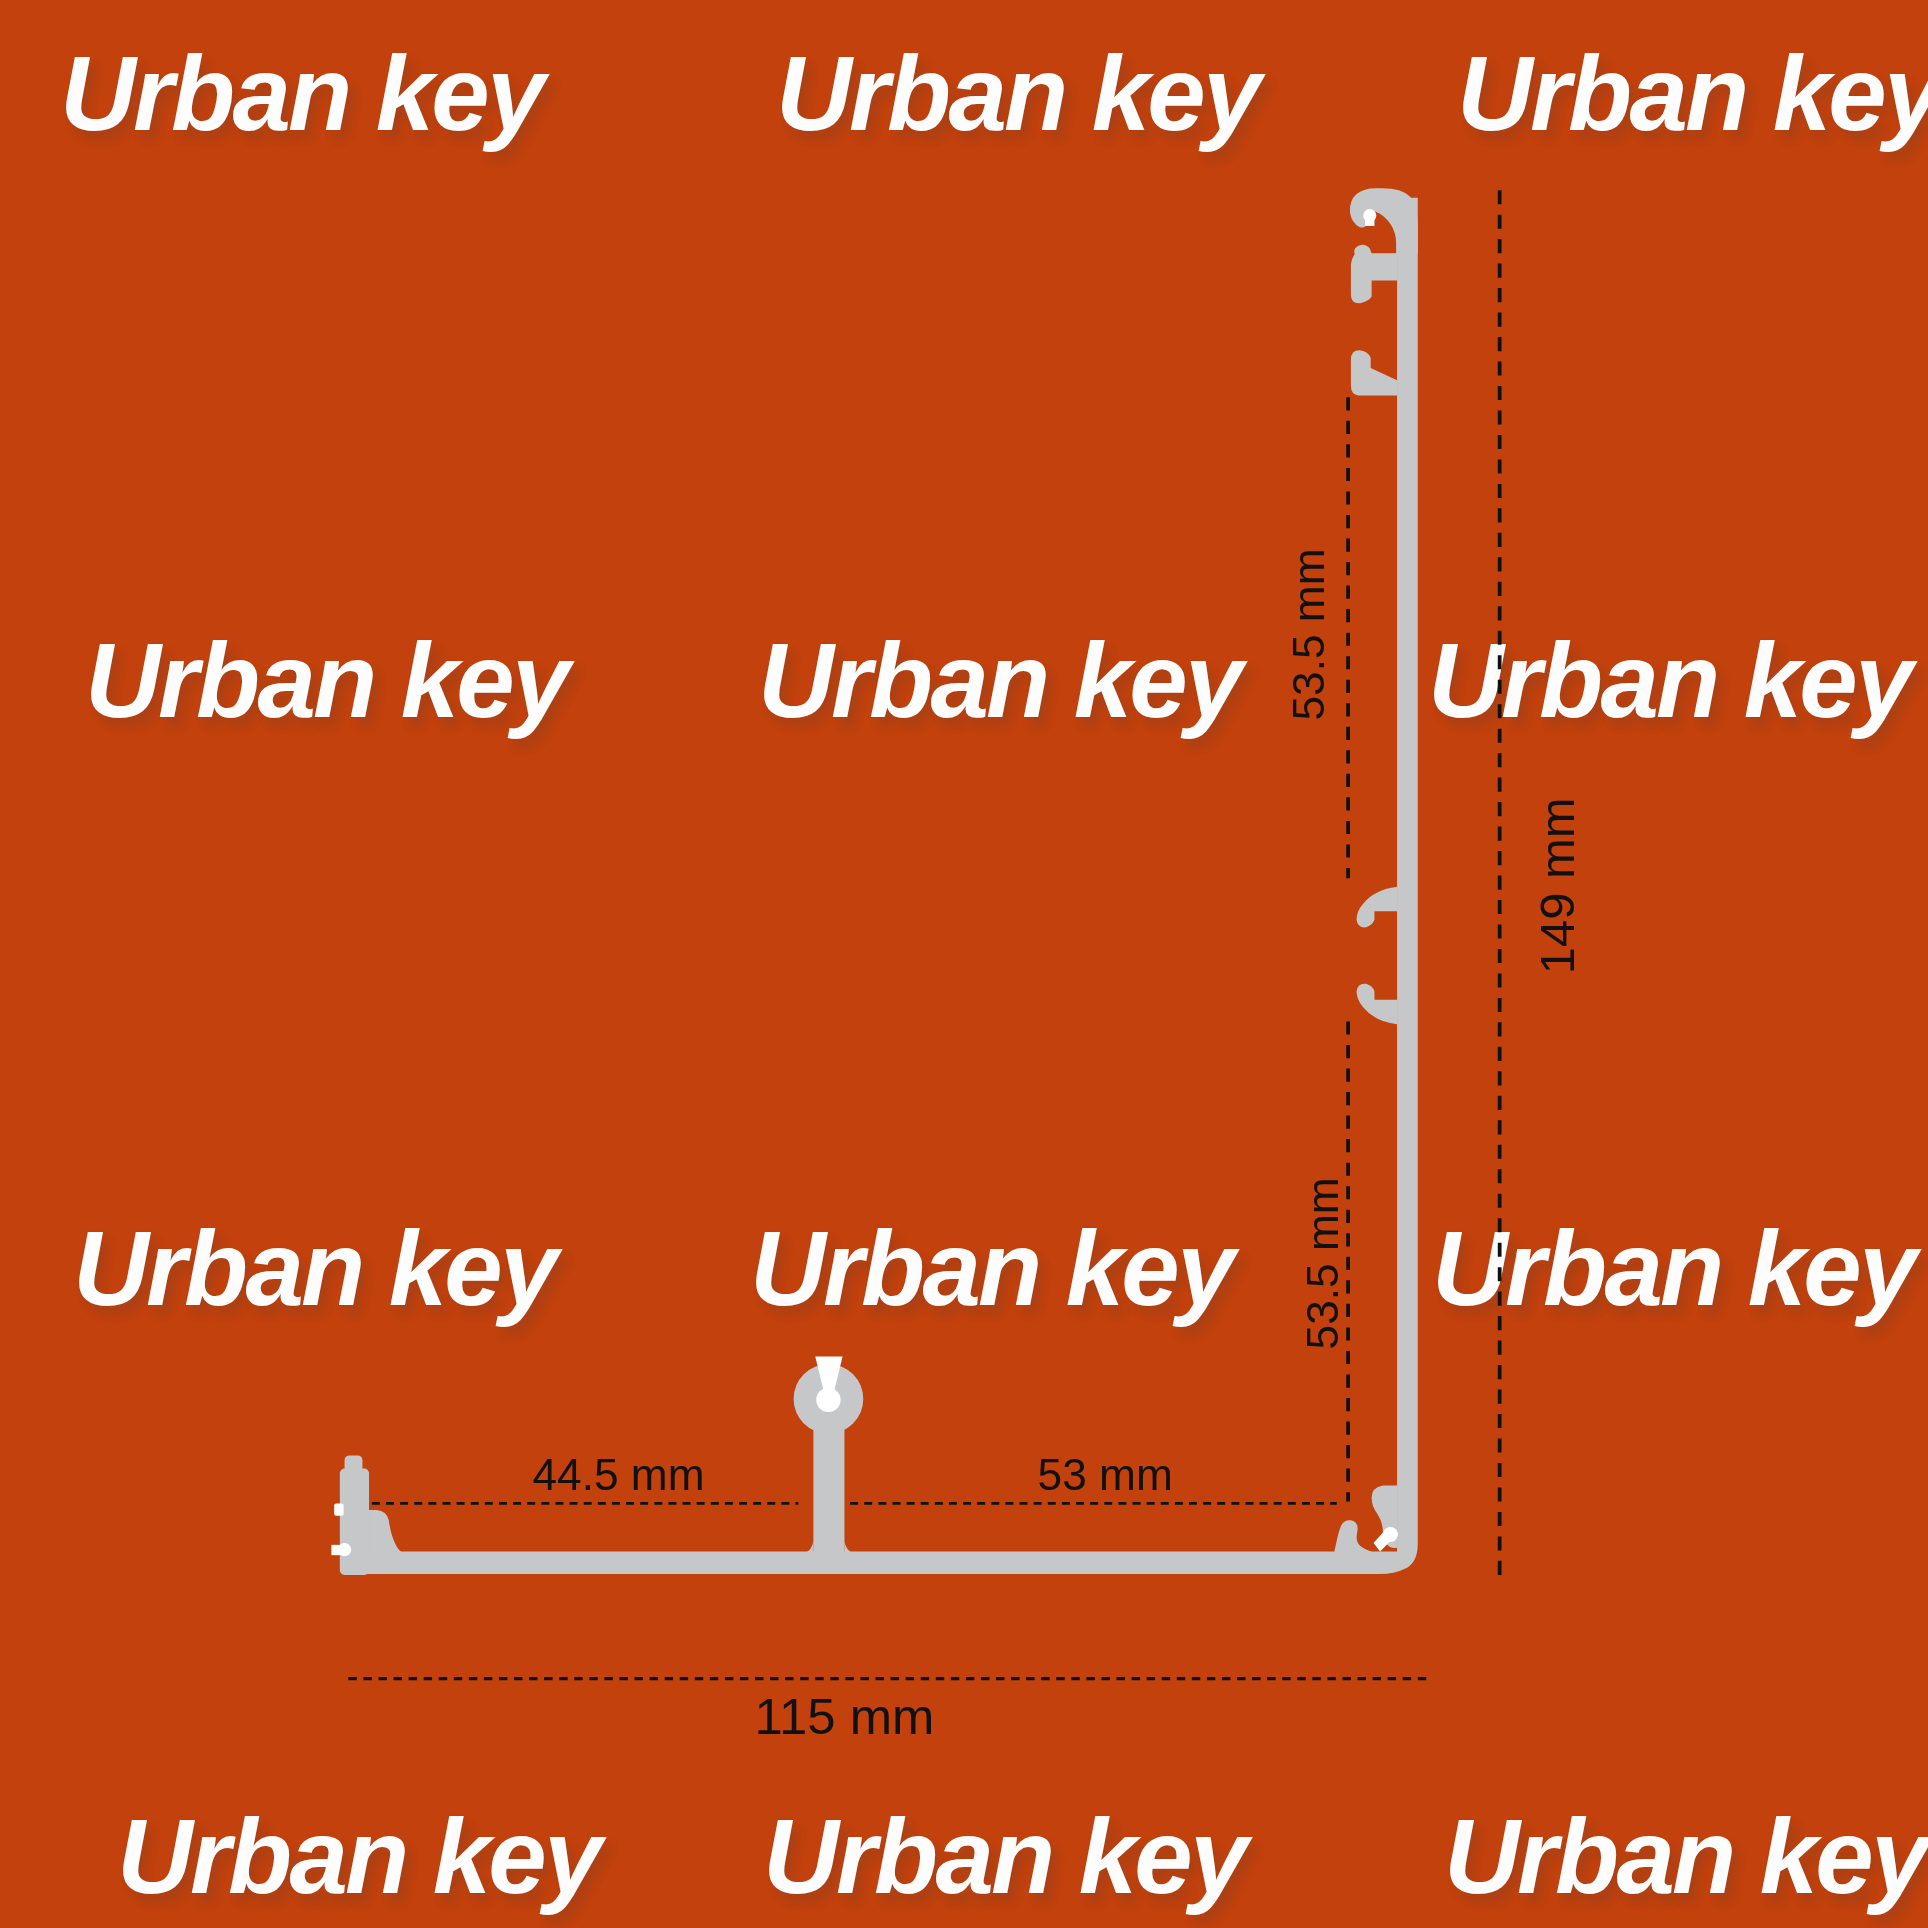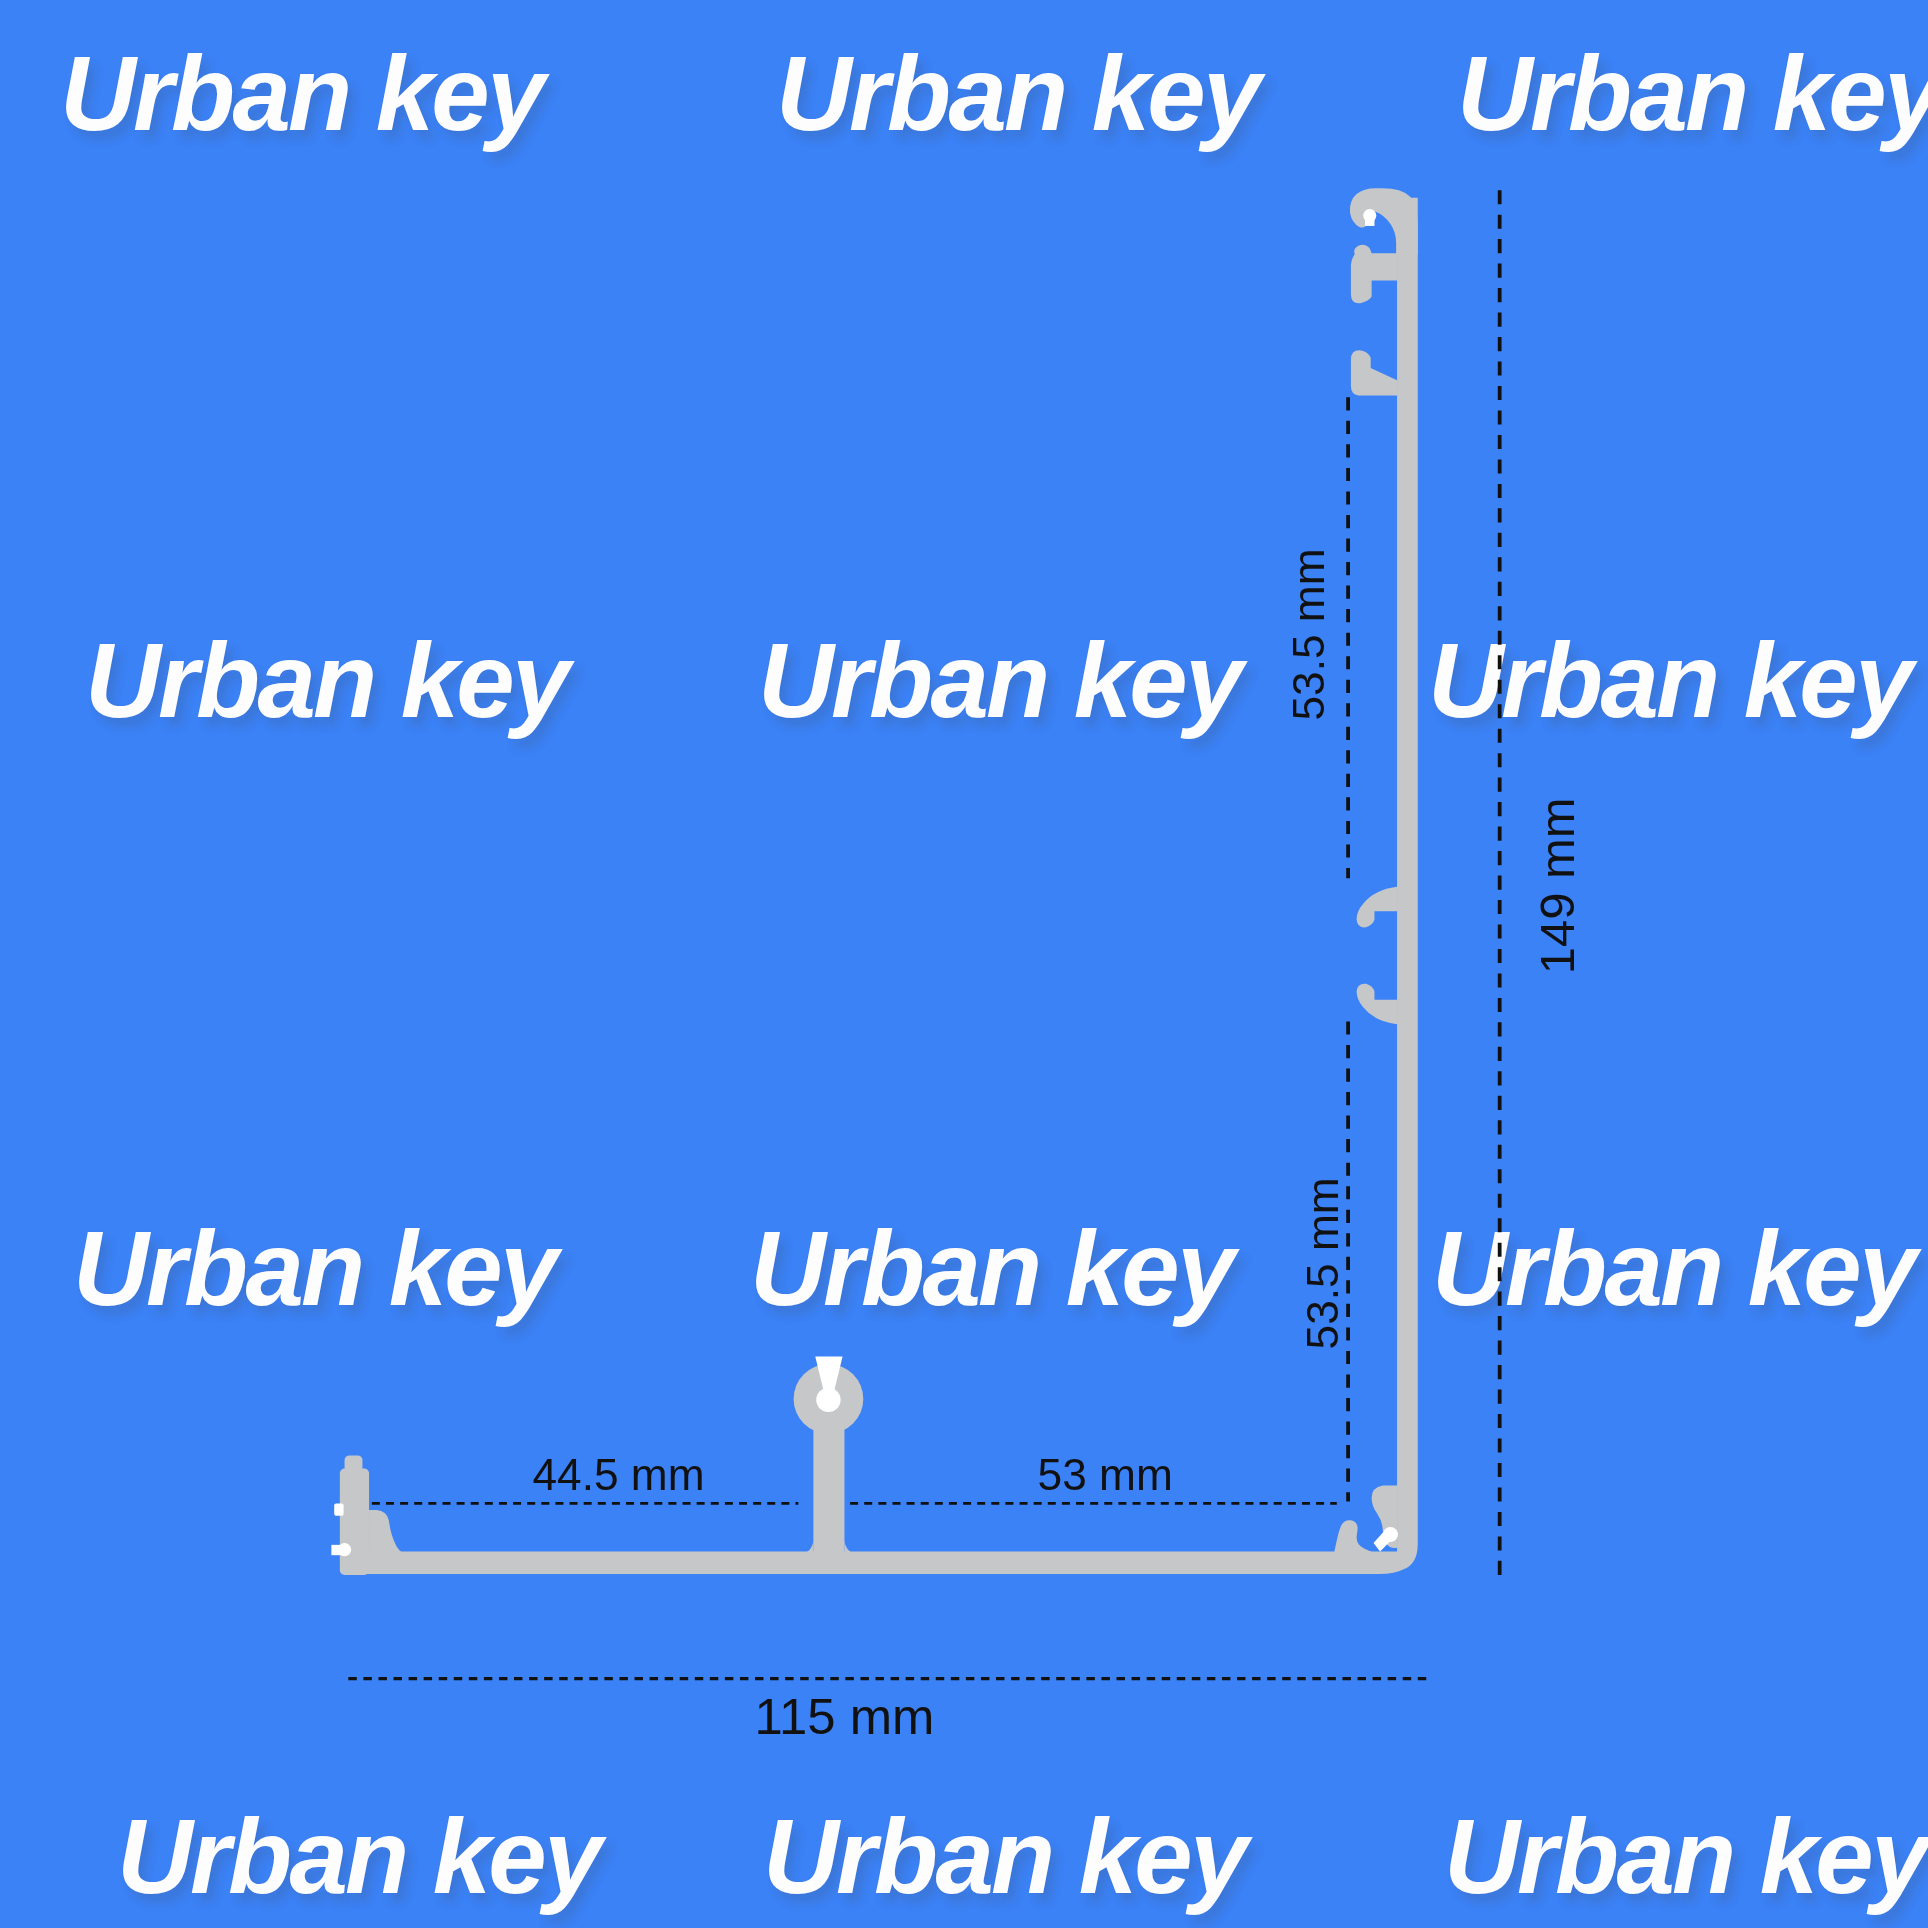--- a/index.html
+++ b/index.html
@@ -1,19 +1,19 @@
 <!DOCTYPE html>
 <html style="font-size:15px"><head>
 <meta charset="utf-8">
 <style>
   html,body{margin:0;padding:0;background:#ffffff;}
   .canvas{
     position:relative;
     width:1928px;height:1928px;
-    background:#3b82f6;
+    background:#c2410c;
     overflow:hidden;
     font-family:"Liberation Sans",sans-serif;
   }
   .wm{
     position:absolute;
     font-family:"Liberation Sans",sans-serif;
     font-weight:bold;
     font-style:italic;
     font-size:105px;
     letter-spacing:-2.8px;

